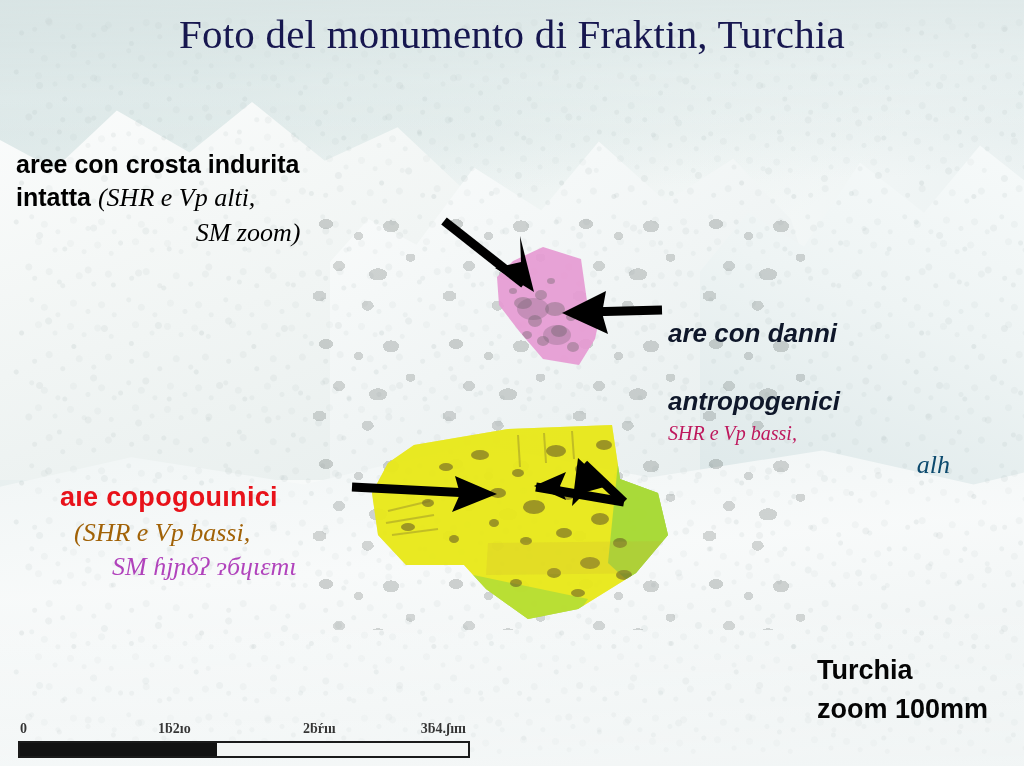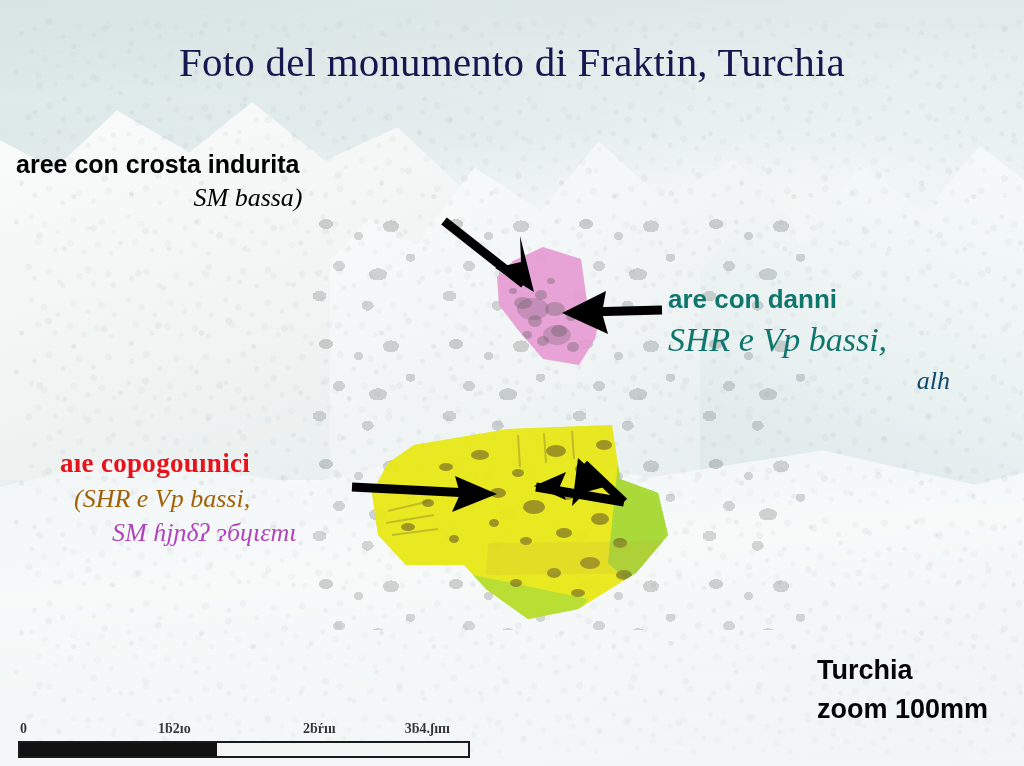--- a/index.html
+++ b/index.html
@@ -108,28 +108,28 @@
   
   .title {
     position: absolute;
     left: 0; right: 0; top: 8px;
     text-align: center;
     font-family: "Liberation Serif", serif;
     font-size: 41px;
     line-height: 1.28;
     color: #17174f;
     letter-spacing: .2px;
-    margin-top: 28px;
   }
 
   
   .callout { position: absolute; }
   .sans-bold {
     font-family: "Liberation Sans", sans-serif;
     font-weight: 700;
+    margin-top: 34px;
   }
   .serif-it {
     font-family: "Liberation Serif", serif;
     font-style: italic;
   }
 
   #label-crust {
     left: 16px; top: 148px;
     width: 430px;
     color: #000000;
@@ -141,27 +141,28 @@
   #label-crust .l-row2 { display: block; }
   #label-crust .l-row3 { display: block; text-align: center; padding-left: 34px; }
 
   #label-anthropo {
     left: 668px; top: 283px;
     width: 340px;
     font-size: 26px;
     line-height: 1.3;
   }
   #label-anthropo .red {
-    color: #0f766e;
-    display: block;
+    color: #0f172a;
+    display: block;
+    font-style: italic;
   }
   #label-anthropo .sub {
     display: block;
-    color: #0f766e;
-    font-size: 34px;
+    color: #be185d;
+    font-size: 20px;
     margin-top: 1px;
   }
   #label-anthropo .sub2 {
     display: block;
     color: #0c4a6e;
     font-size: 26px;
     text-align: right;
     padding-right: 58px;
     margin-top: 2px;
   }
@@ -170,21 +171,20 @@
     left: 60px; top: 446px;
     width: 330px;
     font-size: 26px;
     line-height: 1.32;
   }
   #label-copogo .red {
     color: #e8121a;
     display: block;
     font-size: 27px;
     letter-spacing: .3px;
-    font-family: Liberation Serif, serif;
   }
   #label-copogo .sub {
     display: block;
     color: #a16207;
     padding-left: 14px;
   }
   #label-copogo .sub2 {
     display: block;
     color: #a21caf;
     padding-left: 52px;
@@ -234,21 +234,21 @@
   #scalebar .ticks span {
     position: absolute;
     top: 0;
     white-space: nowrap;
     opacity: .88;
     filter: blur(.3px);
   }
   #scalebar .ticks .t0 { left: 2px; }
   #scalebar .ticks .t1 { left: 140px; }
   #scalebar .ticks .t2 { left: 285px; }
-  #scalebar .ticks .t3 { right: 20px; }
+  #scalebar .ticks .t3 { right: 4px; }
   #scalebar .bar {
     height: 17px;
     border: 2px solid #1b1b1b;
     background: #f4f6f5;
     display: flex;
     align-items: stretch;
     box-sizing: border-box;
   }
   #scalebar .bar .filled {
     width: 44%;
@@ -372,25 +372,30 @@
       <line x1="624" y1="502" x2="584" y2="464" stroke="#000" stroke-width="9" stroke-linecap="butt"></line>
       <polygon points="578,458 608,486 586,492 572,506" fill="#000"></polygon>
       <polygon points="534,486 566,472 560,486 566,500" fill="#000"></polygon>
     </g>
   </svg>
 
   <div class="title">Foto del monumento di Fraktin, Turchia</div>
 
   <div class="callout" id="label-crust">
     <span class="sans-bold l-main">aree con crosta indurita</span>
-    <span class="l-row3 serif-it l-paren">SM   bassa)</span>
+    <span class="l-row2">
+      <span class="sans-bold">intatta</span>
+      <span class="serif-it l-paren">(SHR   e Vp   alti,</span>
+    </span>
+    <span class="l-row3 serif-it l-paren">SM   zoom)</span>
   </div>
 
   <div class="callout" id="label-anthropo">
     <span class="red sans-bold">are con danni</span>
+    <span class="red sans-bold">antropogenici</span>
     <span class="sub serif-it">SHR  e Vp  bassi,</span>
     <span class="sub2 serif-it">alh</span>
   </div>
 
   <div class="callout" id="label-copogo">
     <span class="red sans-bold">aıe copogouınici</span>
     <span class="sub serif-it">(SHR e Vp bassi,</span>
     <span class="sub2 serif-it smudge">SM  ɦjɲδʔ ɂбɥιεтι</span>
   </div>
 

